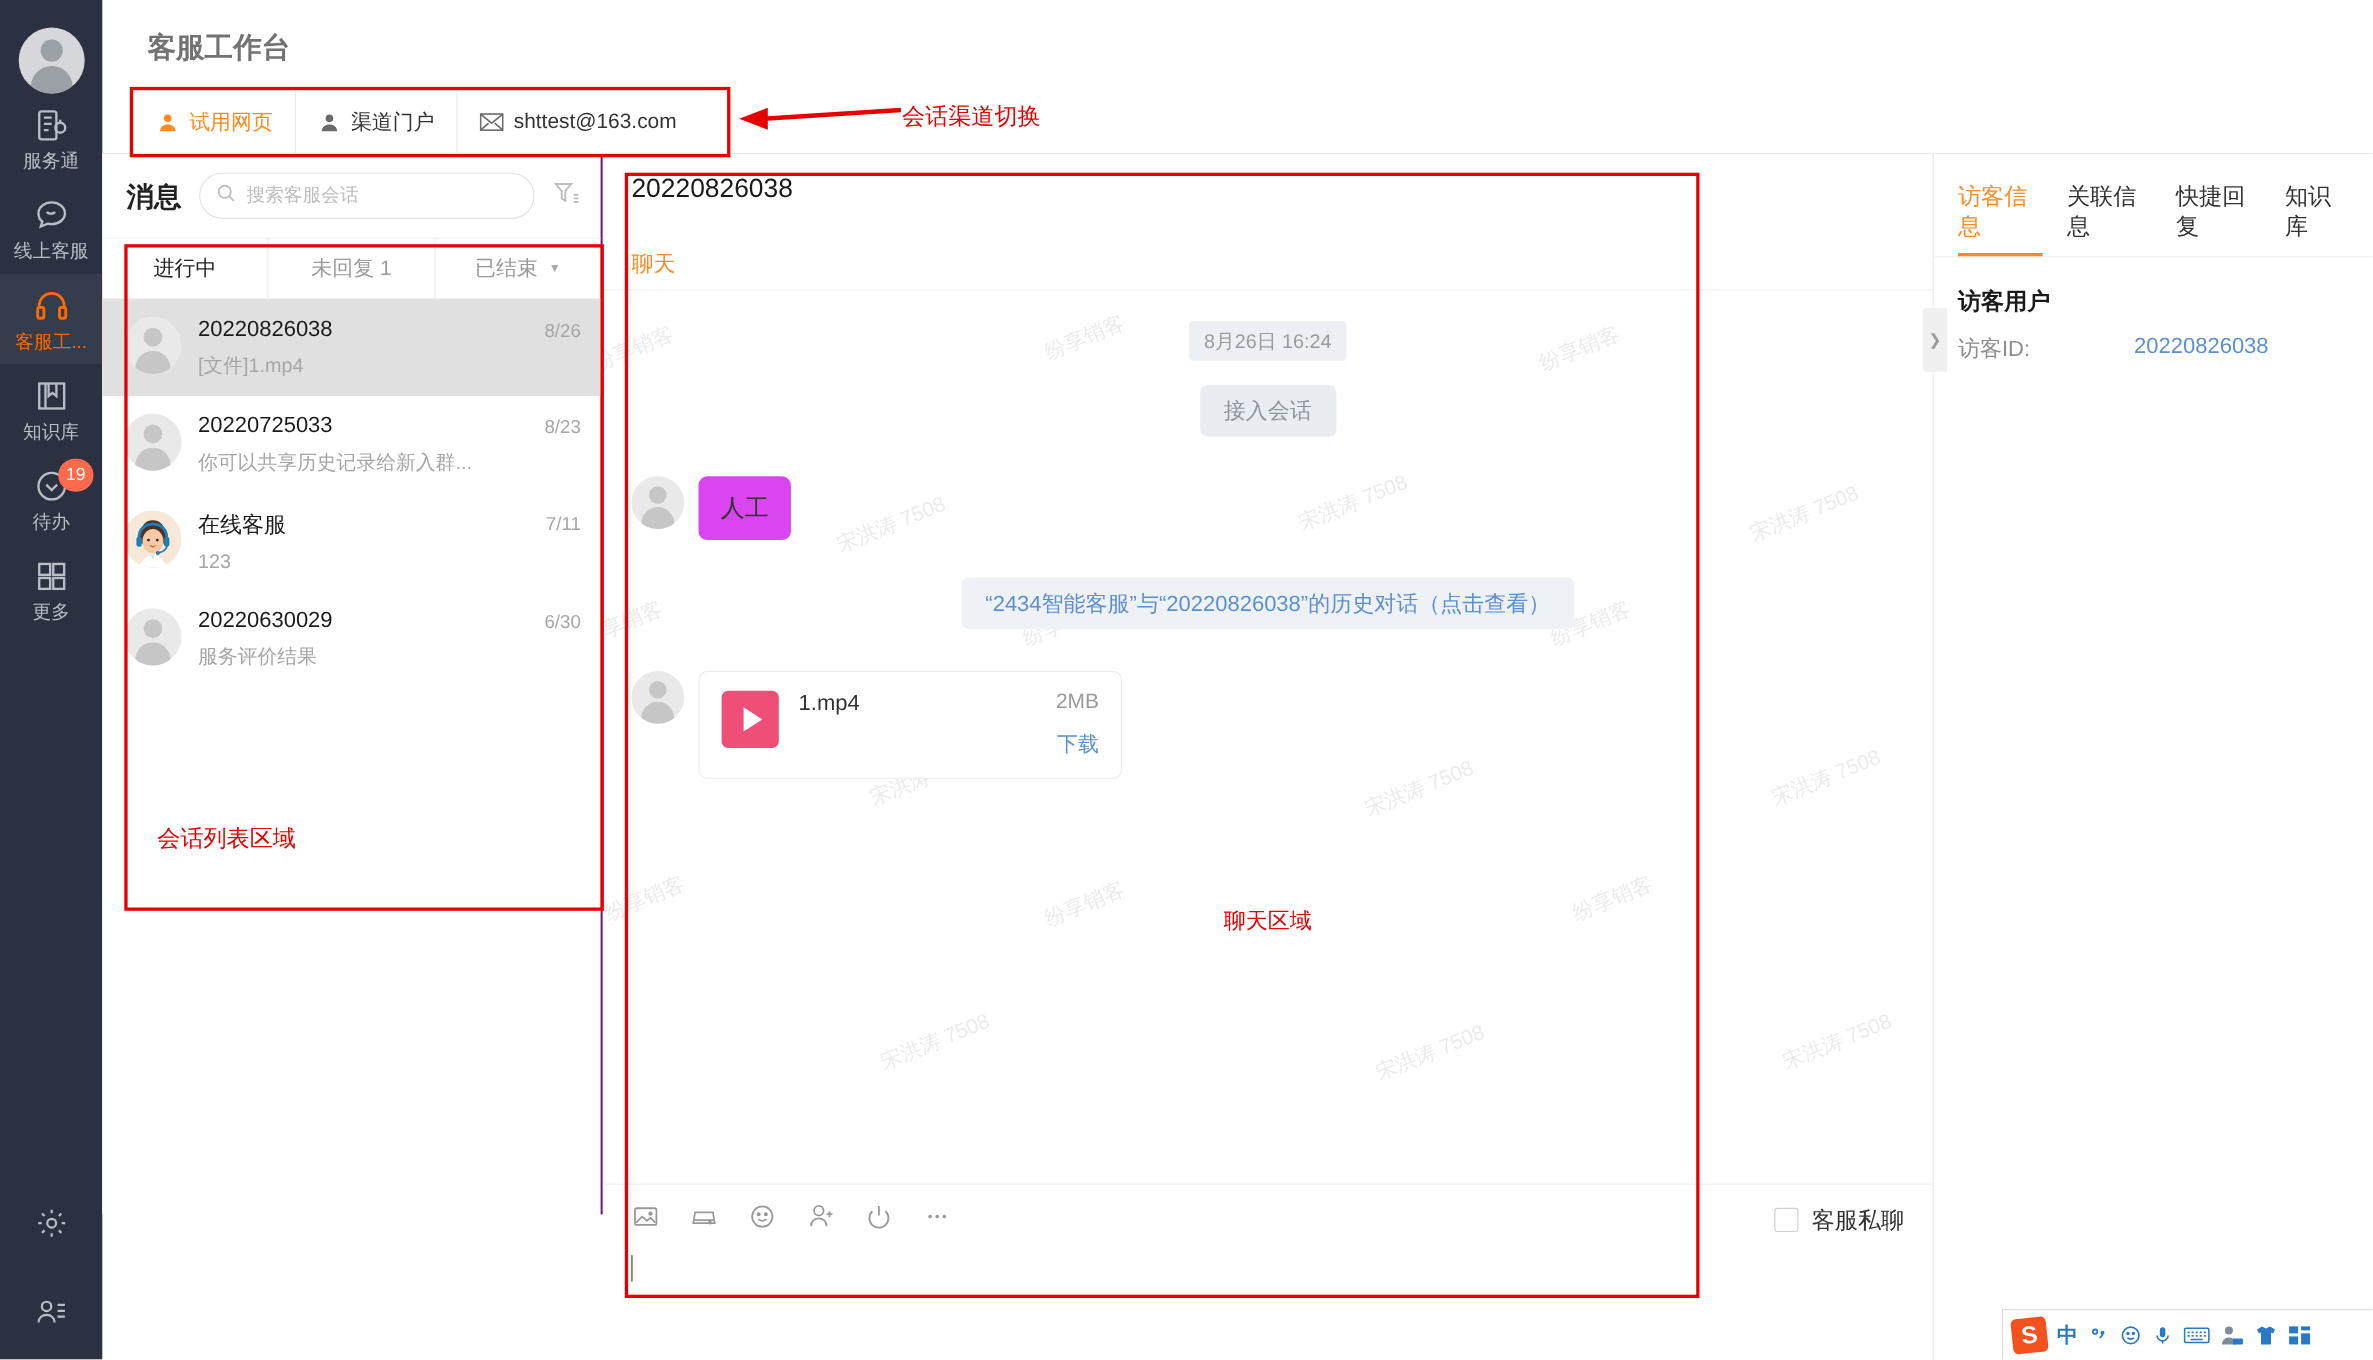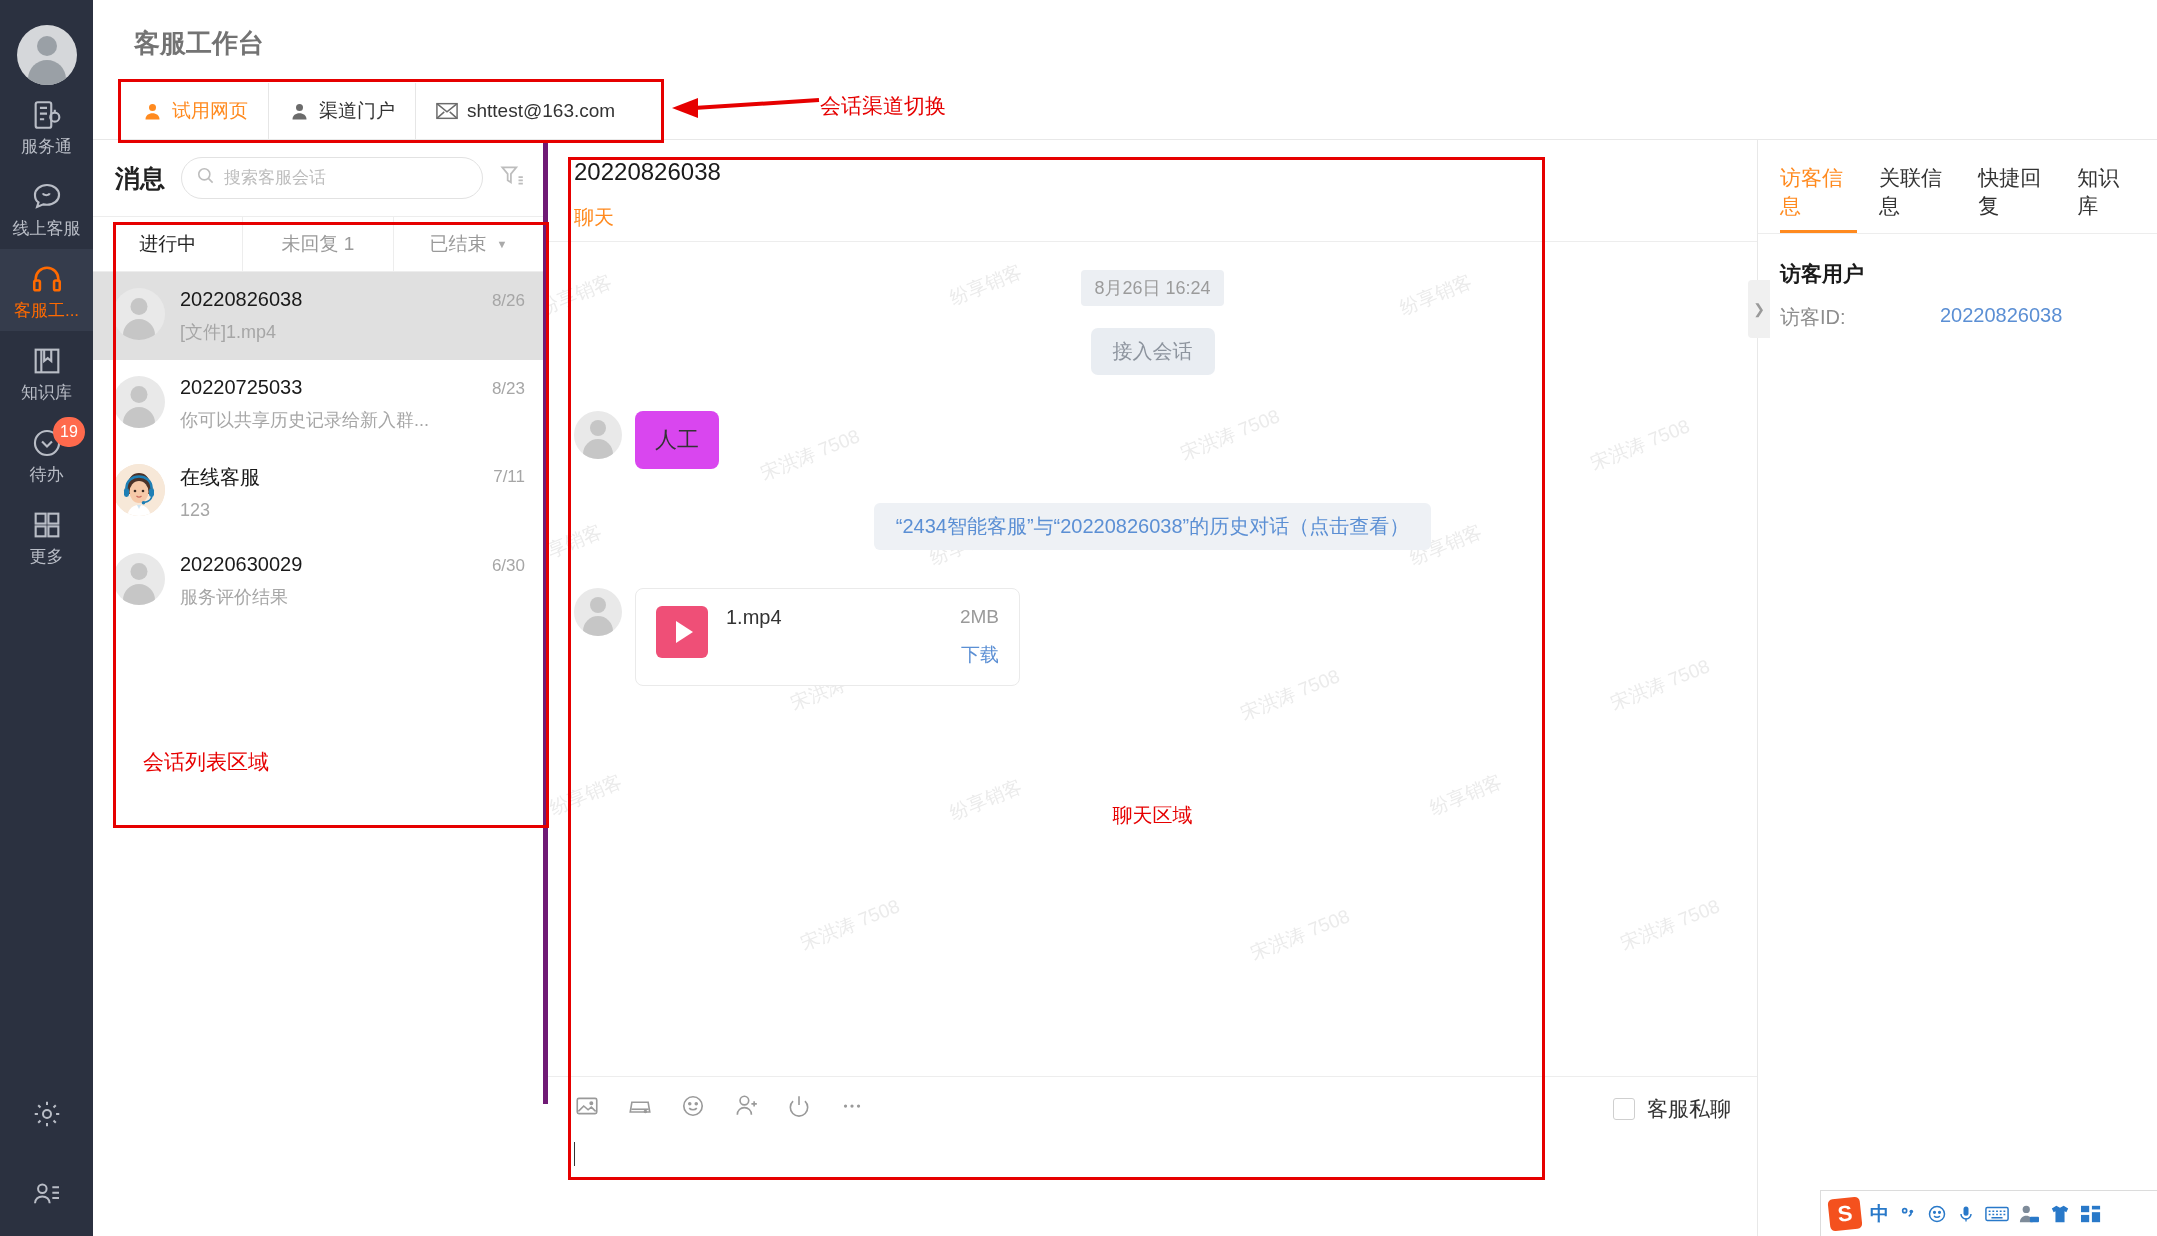--- a/index.html
+++ b/index.html
@@ -72,21 +72,21 @@
   .ch-tab.active { color: #ff8a1f; }
   .ch-tab .t-ico { display: inline-flex; align-items: center; }
   .header-rule {
     position: absolute; left: 93px; top: 139px; width: 2064px;
     height: 1px; background: #e8e8e8;
   }
 
   
   .conv-col {
     position: absolute; left: 93px; top: 140px; width: 455px; height: 964px;
-    background: #fff; border-right: 5px solid #701a75;
+    background: #fff; border-right: 2px solid #701a75;
   }
   .conv-head {
     height: 76px; display: flex; align-items: center; gap: 16px;
     padding: 0 18px 0 22px;
   }
   .conv-head .ttl { font-size: 25px; font-weight: bold; color: #222; }
   .search-box {
     flex: 1 1 auto; height: 42px; border: 1px solid #e2e2e2; border-radius: 21px;
     display: flex; align-items: center; gap: 9px; padding: 0 14px;
     color: #bbb; font-size: 17px;
@@ -139,21 +139,21 @@
   .conv-time { font-size: 17px; color: #a6a6a6; flex: 0 0 auto; padding-top: 3px; }
 
   
   .chat-col {
     position: absolute; left: 548px; top: 140px; width: 1210px; height: 1096px;
     background: #fff; border-right: 1px solid #e8e8e8;
     display: flex; flex-direction: column;
   }
   .chat-head { padding: 18px 26px 0; }
   .chat-title { font-size: 24px; color: #1a1a1a; }
-  .chat-subtabs { margin-top: 18px; display: flex; gap: 26px; }
+  .chat-subtabs { margin-top: 40px; display: flex; gap: 26px; }
   .chat-subtab {
     font-size: 20px; color: #ff8a1f; padding-bottom: 10px; cursor: pointer;
   }
   .chat-head-rule { height: 1px; background: #ededed; margin-top: 0; }
 
   .chat-body {
     flex: 1 1 auto; position: relative; overflow: hidden; padding: 20px 26px;
   }
   .watermark {
     position: absolute; inset: 0; pointer-events: none; z-index: 0;

